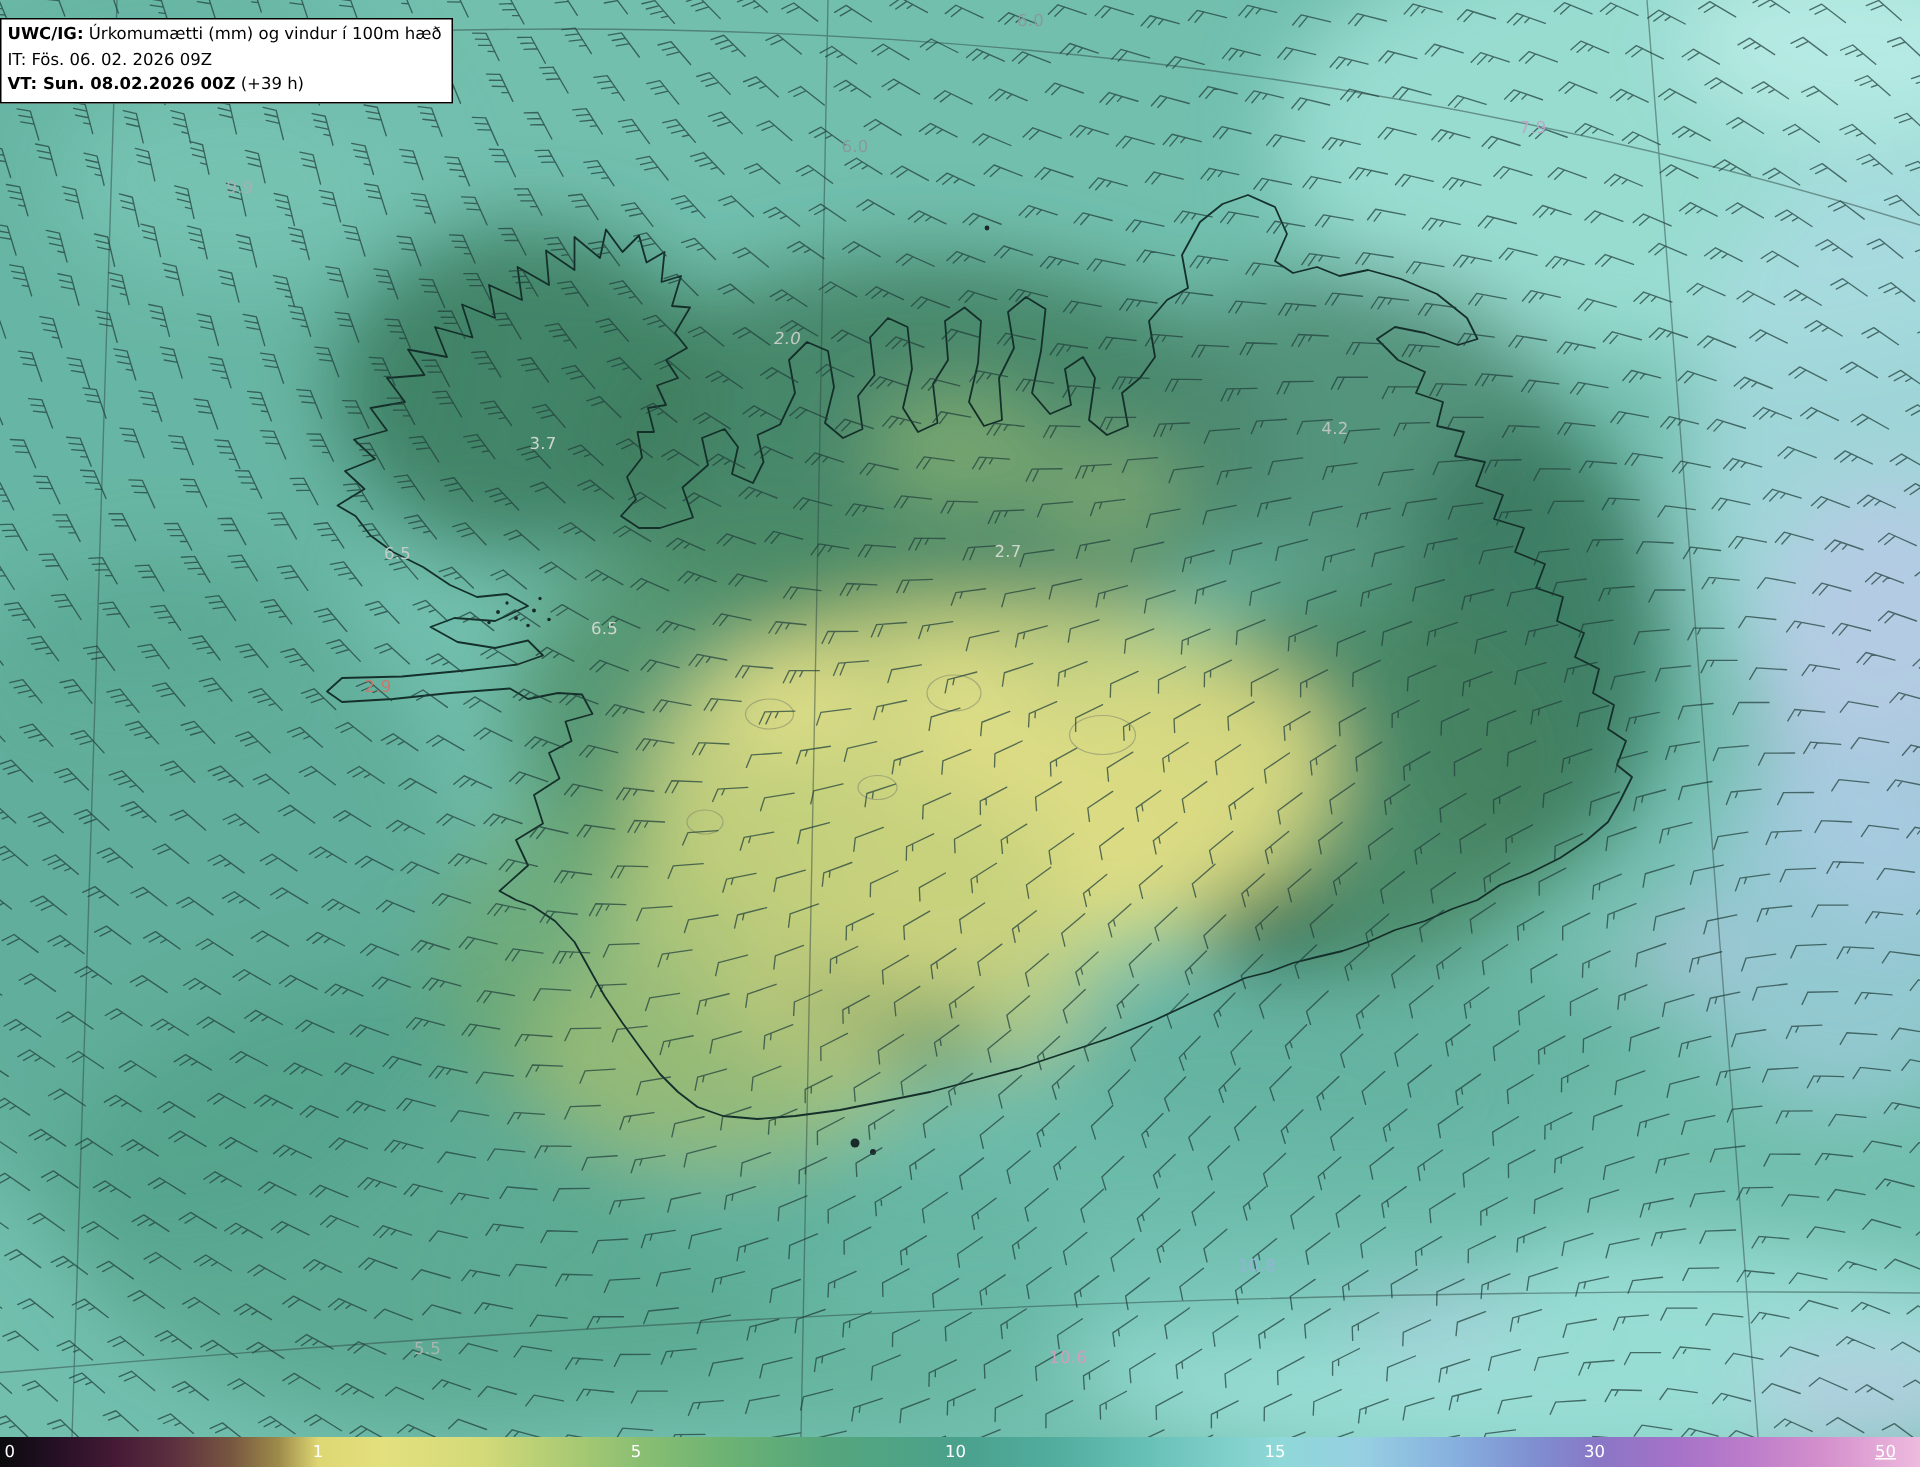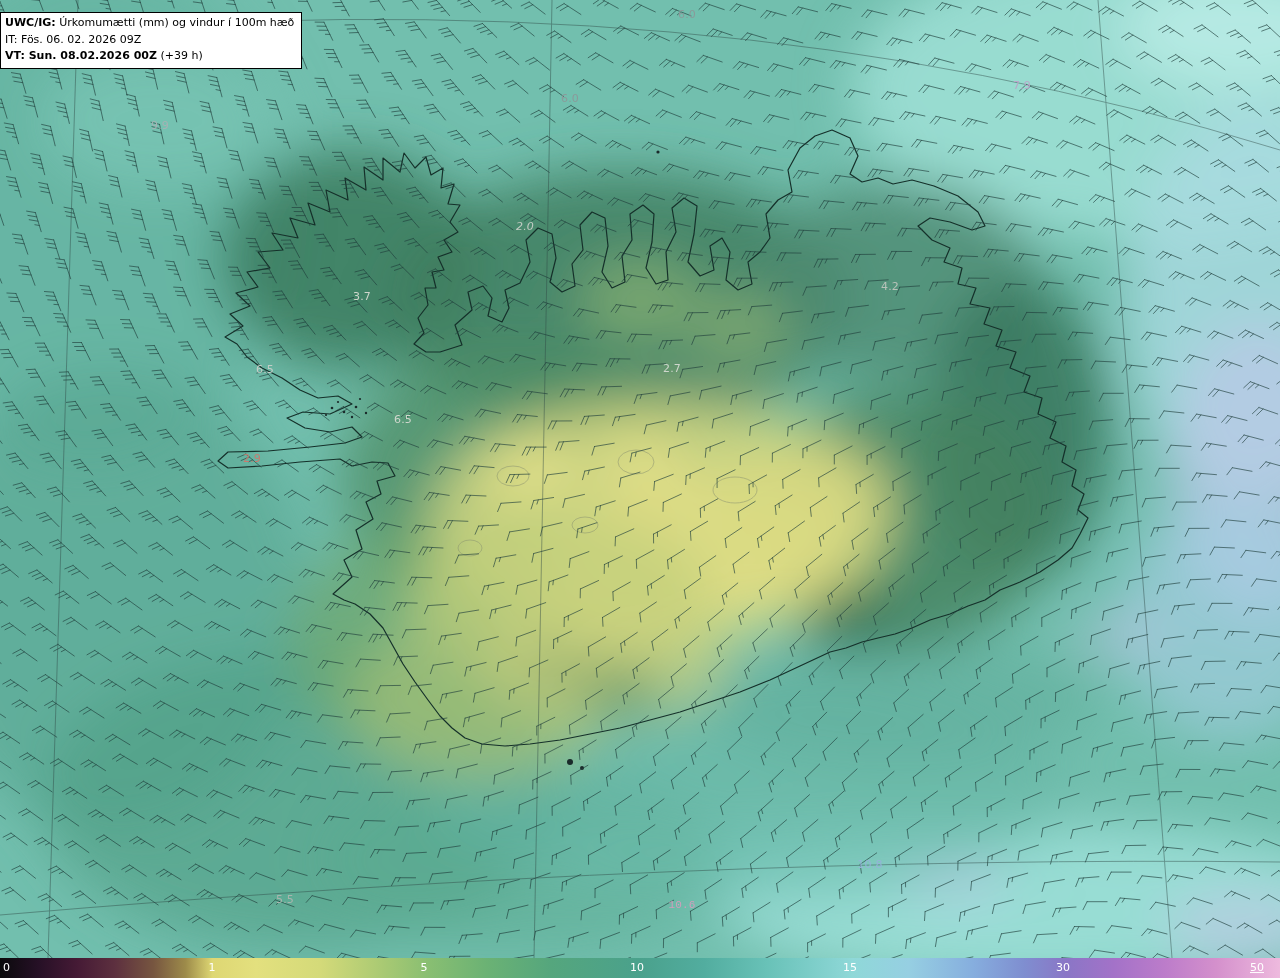--- a/index.html
+++ b/index.html
@@ -145,23 +145,23 @@
       <span class="value-label" style="left: 570px; top: 98px; color: rgb(138, 154, 154);">6.0</span>
       <span class="value-label" style="left: 160px; top: 125px; color: rgb(165, 178, 180);">9.9</span>
       <span class="value-label" style="left: 1022px; top: 85px; color: rgb(185, 166, 201);">7.9</span>
       <span class="value-label" style="left: 525px; top: 226px; color: rgb(195, 204, 196); font-style: italic;">2.0</span>
       <span class="value-label" style="left: 362px; top: 296px; color: rgb(207, 214, 204);">3.7</span>
       <span class="value-label" style="left: 890px; top: 286px; color: rgb(185, 195, 186);">4.2</span>
       <span class="value-label" style="left: 672px; top: 368px; color: rgb(207, 214, 204);">2.7</span>
       <span class="value-label" style="left: 265px; top: 369px; color: rgb(195, 205, 198);">6.5</span>
       <span class="value-label" style="left: 403px; top: 419px; color: rgb(207, 214, 204);">6.5</span>
       <span class="value-label" style="left: 237px; top: 458px; color: rgb(199, 122, 110); margin-left: 15px;">2.9</span>
-      <span class="value-label" style="left: 838px; top: 864px; color: rgb(149, 179, 216); margin-left: 32px;">10.8</span>
+      <span class="value-label" style="left: 838px; top: 844px; color: rgb(149, 179, 216);">10.8</span>
       <span class="value-label" style="left: 285px; top: 899px; color: rgb(169, 181, 174);">5.5</span>
-      <span class="value-label" style="left: 682px; top: 905px; color: rgb(207, 158, 188); font-family: Liberation Mono, monospace;">10.6</span>
+      <span class="value-label" style="left: 712px; top: 905px; color: rgb(207, 158, 188);">10.6</span>
     </div>
 
   <div class="title-box">
     <div><b>UWC/IG:</b><span> Úrkomumætti (mm) og vindur í 100m hæð</span></div>
     <div>IT: Fös. 06. 02. 2026 09Z</div>
     <div><b>VT: Sun. 08.02.2026 00Z</b><span> (+39 h)</span></div>
   </div>
 
   <div class="colorbar" id="colorbar" style="background: linear-gradient(90deg, rgb(10, 10, 12) 0%, rgb(38, 16, 38) 3%, rgb(69, 26, 53) 6%, rgb(93, 48, 63) 9%, rgb(119, 86, 64) 12%, rgb(157, 139, 74) 14.5%, rgb(222, 215, 115) 16.6%, rgb(227, 224, 126) 20%, rgb(212, 218, 121) 25%, rgb(168, 201, 115) 30%, rgb(138, 191, 114) 33.3%, rgb(107, 178, 116) 38%, rgb(85, 166, 125) 43%, rgb(74, 161, 140) 50%, rgb(82, 173, 159) 55%, rgb(105, 194, 184) 60%, rgb(143, 216, 216) 66.6%, rgb(150, 207, 226) 71%, rgb(134, 174, 222) 76%, rgb(127, 142, 208) 80%, rgb(138, 118, 198) 83.3%, rgb(163, 114, 200) 87%, rgb(188, 124, 202) 91%, rgb(212, 144, 204) 95%, rgb(238, 186, 222) 100%);">
       <span class="cbar-tick start" style="left: 3px;">0</span>

